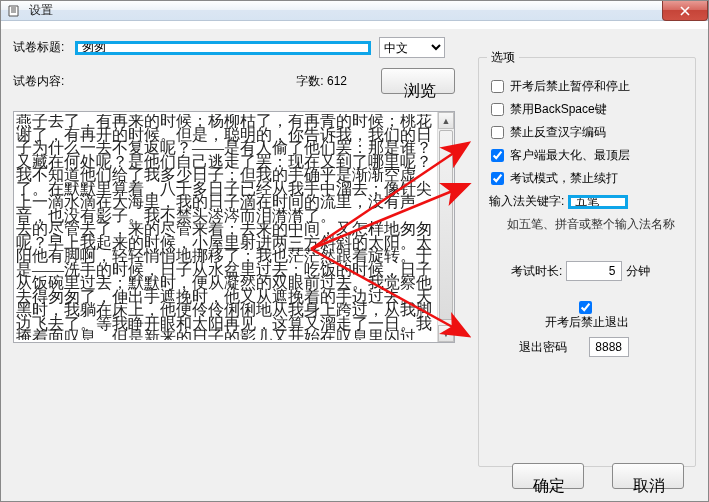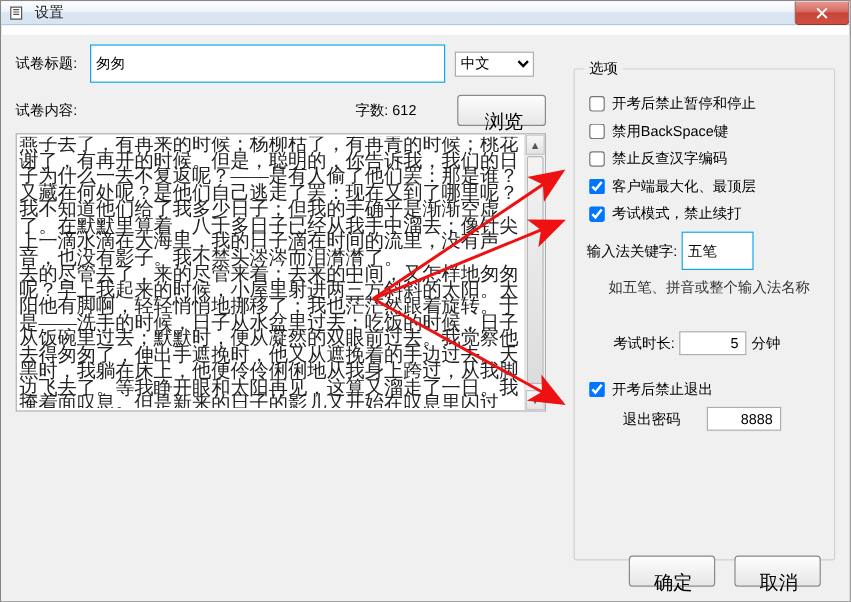--- a/index.html
+++ b/index.html
@@ -43,23 +43,23 @@
     position: absolute;
     top: 28px; left: 0; right: 0; bottom: 0;
     padding: 8px 12px 10px 12px;
     background: #f0f0f0;
     background: #ececec;
     background: #f0f0f0;
   }
   .row { display: flex; align-items: center; margin-bottom: 6px; }
   .label { width: 62px; }
   .tinput {
-    border: 1px solid #0ea5e9;
-    background: #fff;
-    height: 32px;
+    border: 3px solid #0ea5e9;
+    background: #fff;
+    height: 14px;
     padding: 3px 4px;
     font-size: 12px;
   }
   .select {
     border: 1px solid #abadb3;
     background: #fff;
     height: 21px;
     font-size: 12px;
   }
   .btn {
@@ -135,21 +135,21 @@
   .field-inline { display: flex; align-items: center; margin: 6px 0; }
   .field-inline .lbl { margin-right: 4px; }
   .numbox {
     border: 1px solid #abadb3; background: #fff;
     width: 56px; height: 20px; text-align: right;
     padding: 1px 6px 1px 2px; font-size: 12px;
   }
   .bottom-btns {
     position: absolute;
     right: 24px; bottom: 12px;
-    display: flex; gap: 16px;
+    display: flex; gap: 28px;
   }
   
   .arrows { position: absolute; left: 0; top: 0; pointer-events: none; }
   .content-bg { background: #f0f0f0; text-decoration: underline; }
 </style>
 </head>
 <body>
 
 <div class="titlebar">
   <span class="icon">
@@ -227,28 +227,28 @@
       <input class="tinput" style="width: 60px;" value="五笔">
     </div>
     <div class="sub">如五笔、拼音或整个输入法名称</div>
 
     <div class="field-inline" style="margin-top:28px; justify-content:flex-start; padding-left:22px;">
       <span class="lbl">考试时长:</span>
       <input class="numbox" value="5" style="">
       <span style="margin-left:4px">分钟</span>
     </div>
 
-    <label class="chk" style="margin-top:20px;">
+    <label class="chk" style="margin-top:20px;flex-direction:column;">
       <input type="checkbox" checked="" style="">
       <span>开考后禁止退出</span>
     </label>
     <div class="field-inline" style="padding-left:30px;">
       <span class="lbl">退出密码</span>
       <span style="width:18px"></span>
-      <input class="numbox" style="width: 62px;" value="8888">
+      <input class="numbox" style="width: 40px;" value="8888">
     </div>
   </div>
 
   <div class="bottom-btns">
     <button class="btn" style="width:72px">确定</button>
     <button class="btn" style="width:72px">取消</button>
   </div>
 
   <svg class="arrows" width="709" height="474">
     <defs>

